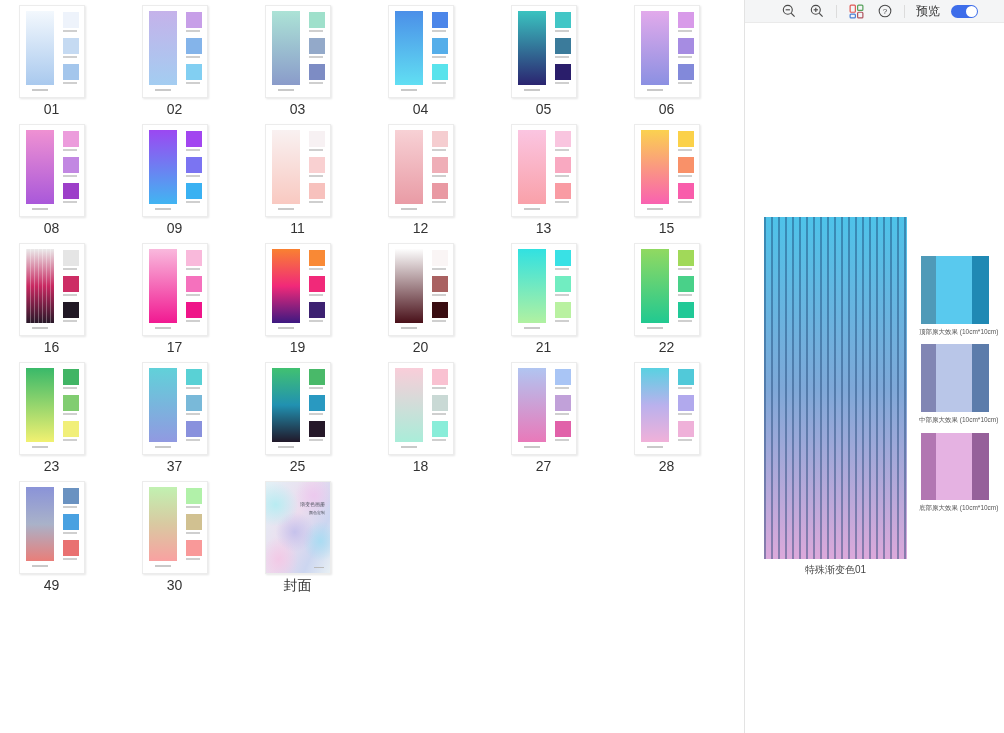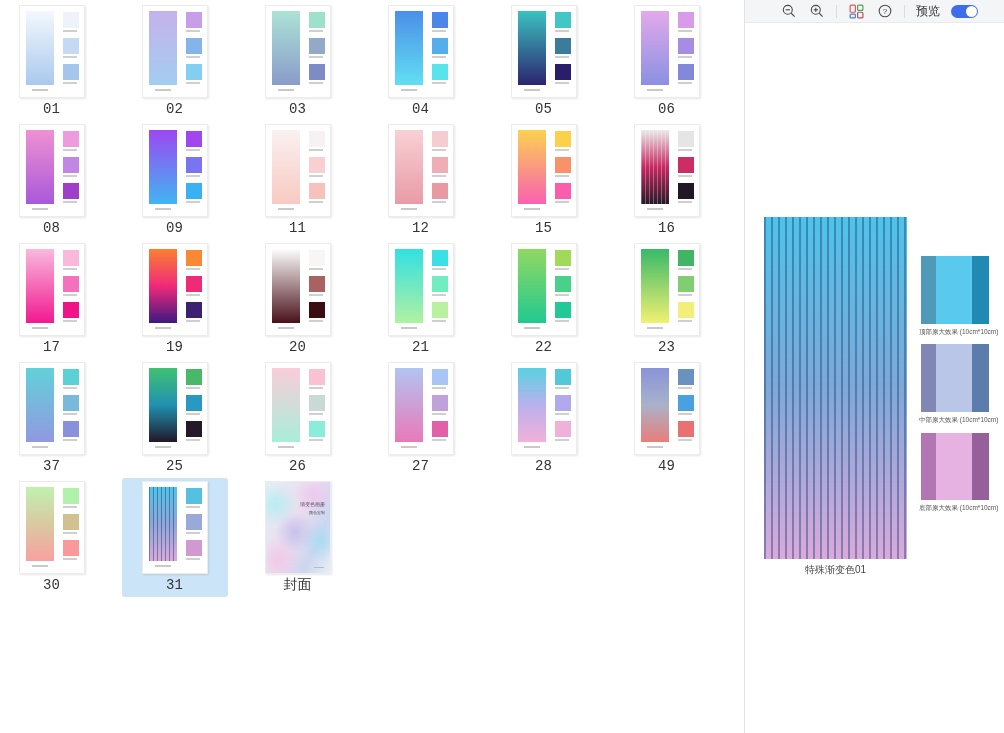--- a/index.html
+++ b/index.html
@@ -5,21 +5,21 @@
   * { margin:0; padding:0; box-sizing:border-box; }
   html,body { width:1004px; height:733px; background:#fff; overflow:hidden;
     font-family:"Liberation Sans","DejaVu Sans",sans-serif; }
   .app { display:flex; width:1004px; height:733px; }
 
   
   .main { width:744px; height:733px; background:#fff; overflow:hidden; }
   .grid { display:grid; grid-template-columns:repeat(6,123px); grid-auto-rows:119px;
     margin-top:2px; margin-left:-10px; }
   .cell { width:106px; justify-self:center; padding-top:3px; display:flex;
-    flex-direction:column; align-items:center; border-radius:3px; cursor:pointer;font-family:Liberation Mono, monospace; }
+    flex-direction:column; align-items:center; border-radius:3px; cursor:pointer; }
   .cell.selected { background:#cce4f7; }
   .card { position:relative; width:66px; height:93px; background:#fff;
     border:1px solid #ececec; box-shadow:1px 1px 2px rgba(0,0,0,.10); flex:0 0 auto; }
   .bigbar { position:absolute; left:6px; top:5px; width:28px; height:74px; }
   .bar-cap { position:absolute; left:12px; bottom:6px; width:16px; height:2px; background:#c9c9c9; }
   .sqcol { position:absolute; right:5px; top:6px; width:16px; }
   .sq { width:16px; height:16px; }
   .sline { width:14px; height:2px; background:#cfcfcf; margin:2px 0 6px 0; }
   .num { margin-top:3px; font-size:14px; color:#333; line-height:16px; }
   .card.cover .cover-art { position:absolute; inset:0;
@@ -205,20 +205,35 @@
         <div class="sq" style="background: rgb(239, 174, 183);"></div>
         <div class="sline"></div>
         <div class="sq" style="background: rgb(233, 153, 163);"></div>
         <div class="sline"></div>
       </div>
     </div>
     <div class="num">12</div>
   </div>
         <div class="cell">
     <div class="card">
+      <div class="bigbar" style="background: linear-gradient(rgb(251, 197, 225), rgb(249, 161, 169));"></div>
+      <div class="bar-cap"></div>
+      <div class="sqcol">
+        <div class="sq" style="background: rgb(249, 197, 223);"></div>
+        <div class="sline"></div>
+        <div class="sq" style="background: rgb(249, 169, 193);"></div>
+        <div class="sline"></div>
+        <div class="sq" style="background: rgb(249, 155, 163);"></div>
+        <div class="sline"></div>
+      </div>
+    </div>
+    <div class="num">13</div>
+  </div>
+        <div class="cell">
+    <div class="card">
       <div class="bigbar" style="background: linear-gradient(rgb(251, 209, 80), rgb(249, 97, 177));"></div>
       <div class="bar-cap"></div>
       <div class="sqcol">
         <div class="sq" style="background: rgb(251, 209, 73);"></div>
         <div class="sline"></div>
         <div class="sq" style="background: rgb(249, 145, 105);"></div>
         <div class="sline"></div>
         <div class="sq" style="background: rgb(249, 93, 171);"></div>
         <div class="sline"></div>
       </div>
@@ -366,21 +381,21 @@
       <div class="bar-cap"></div>
       <div class="sqcol">
         <div class="sq" style="background: rgb(249, 193, 209);"></div>
         <div class="sline"></div>
         <div class="sq" style="background: rgb(201, 217, 213);"></div>
         <div class="sline"></div>
         <div class="sq" style="background: rgb(137, 237, 217);"></div>
         <div class="sline"></div>
       </div>
     </div>
-    <div class="num">26</div>
+    <div class="num">18</div>
   </div>
         <div class="cell">
     <div class="card">
       <div class="bigbar" style="background: linear-gradient(rgb(177, 197, 241), rgb(233, 121, 185));"></div>
       <div class="bar-cap"></div>
       <div class="sqcol">
         <div class="sq" style="background: rgb(169, 197, 245);"></div>
         <div class="sline"></div>
         <div class="sq" style="background: rgb(193, 161, 217);"></div>
         <div class="sline"></div>
@@ -427,35 +442,20 @@
       <div class="sqcol">
         <div class="sq" style="background: rgb(177, 241, 169);"></div>
         <div class="sline"></div>
         <div class="sq" style="background: rgb(209, 193, 145);"></div>
         <div class="sline"></div>
         <div class="sq" style="background: rgb(249, 153, 153);"></div>
         <div class="sline"></div>
       </div>
     </div>
     <div class="num">30</div>
-  </div>
-        <div class="cell selected">
-    <div class="card">
-      <div class="bigbar" style="background: repeating-linear-gradient(90deg, rgba(25, 70, 120, 0.5) 0px, rgba(25, 70, 120, 0.5) 1px, rgba(0, 0, 0, 0) 1px, rgba(0, 0, 0, 0) 4px), linear-gradient(rgb(79, 195, 233), rgb(143, 165, 216), rgb(223, 168, 218));"></div>
-      <div class="bar-cap"></div>
-      <div class="sqcol">
-        <div class="sq" style="background: rgb(85, 192, 224);"></div>
-        <div class="sline"></div>
-        <div class="sq" style="background: rgb(154, 170, 216);"></div>
-        <div class="sline"></div>
-        <div class="sq" style="background: rgb(208, 154, 208);"></div>
-        <div class="sline"></div>
-      </div>
-    </div>
-    <div class="num">31</div>
   </div>
         <div class="cell">
     <div class="card cover">
             <div class="cover-art">
               <div class="cover-title">渐变色画册</div>
               <div class="cover-sub">颜色定制</div>
               <div class="cover-foot"></div>
             </div>
           </div>
     <div class="num">封面</div>

